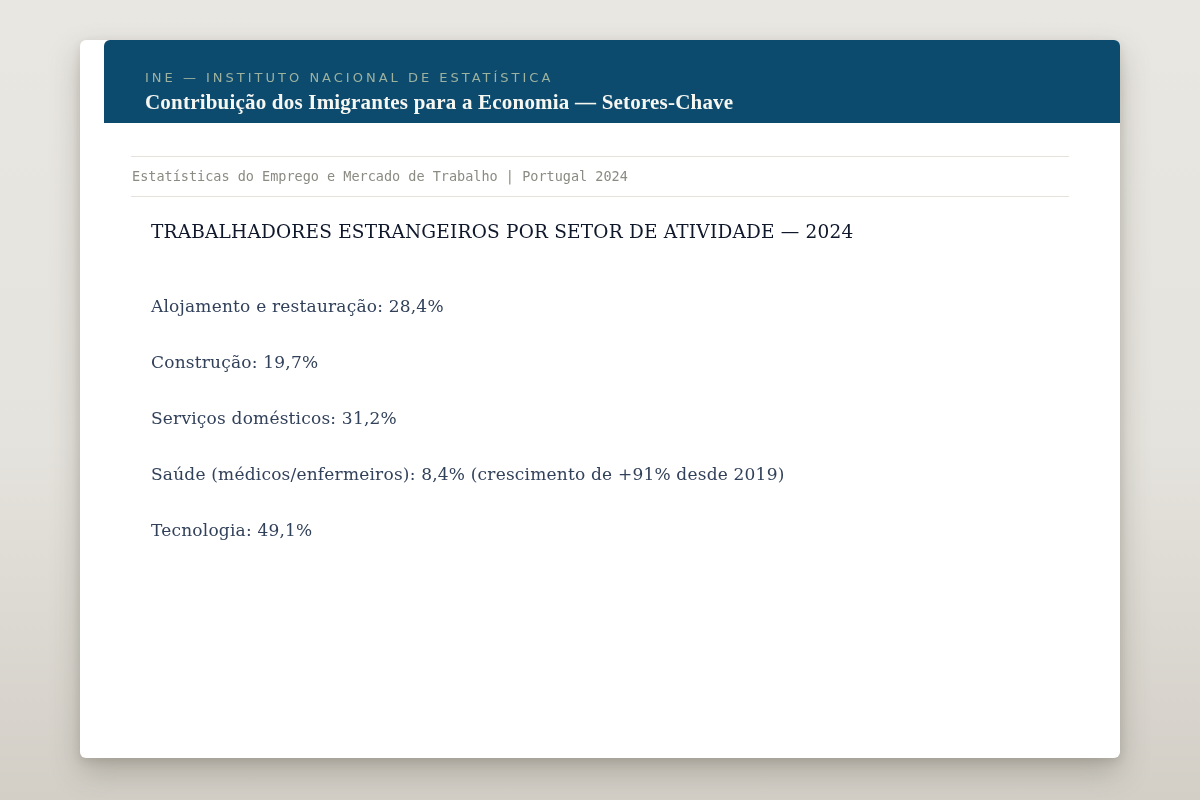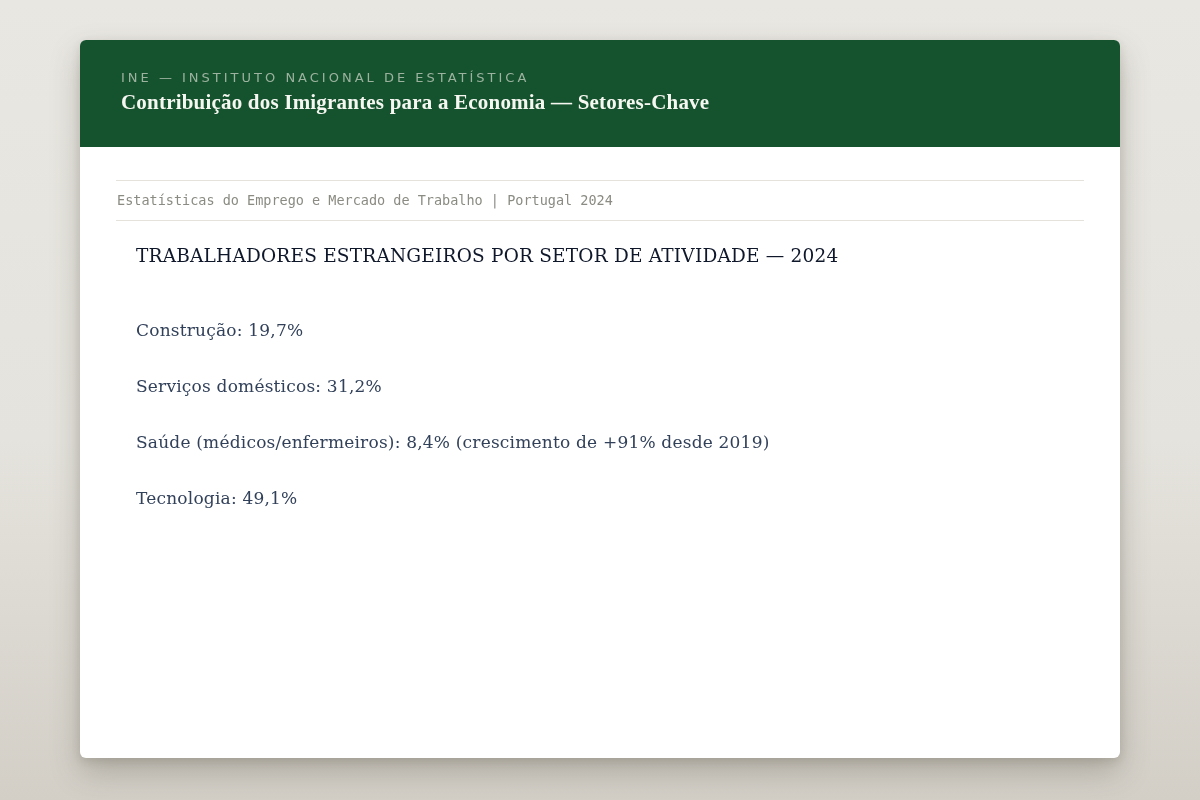--- a/index.html
+++ b/index.html
@@ -20,43 +20,44 @@
     left: 80px;
     top: 40px;
     width: 1040px;
     min-height: 718px;
     background: #ffffff;
     border-radius: 6px;
     box-shadow: 0 14px 30px rgba(70, 64, 52, 0.28), 0 3px 8px rgba(70, 64, 52, 0.14);
   }
 
   .card-header {
-    background: #14532d;
+    background: #0c4a6e;
     border-radius: 6px 6px 0 0;
-    padding: 30px 40px 32px 41px;
+    padding: 30px 40px 8px 41px;
+    margin-left: 24px;
   }
 
   .eyebrow {
     font-family: "DejaVu Sans", sans-serif;
     font-size: 13px;
     letter-spacing: 3px;
     color: #9db29f;
     margin-bottom: 5px;
   }
 
   .header-title {
     font-family: Liberation Serif, serif;
     font-weight: bold;
     font-size: 21px;
     color: #f7f7f2;
     letter-spacing: 0.2px;
   }
 
   .card-body {
-    padding: 0 36px;
+    padding: 0 51px;
   }
 
   .meta-bar {
     margin-top: 33px;
     border-top: 1px solid #e5e2db;
     border-bottom: 1px solid #e5e2db;
     padding: 11px 1px 12px;
     font-family: "DejaVu Sans Mono", monospace;
     font-size: 13.5px;
     color: #8b8b83;
@@ -113,20 +114,21 @@
 
   <div class="card-body">
 
     <div class="meta-bar">Estatísticas do Emprego e Mercado de Trabalho | Portugal 2024</div>
 
     <div class="doc-main">
 
       <h1 class="doc-title">TRABALHADORES ESTRANGEIROS POR SETOR DE ATIVIDADE — 2024</h1>
 
       <div class="stats-list">
+        <p>Alojamento e restauração: 28,4%</p>
         <p>Construção: 19,7%</p>
         <p>Serviços domésticos: 31,2%</p>
         <p>Saúde (médicos/enfermeiros): 8,4% (crescimento de +91% desde 2019)</p>
         <p>Tecnologia: 49,1%</p>
       </div>
 
     </div>
 
   </div>
 

